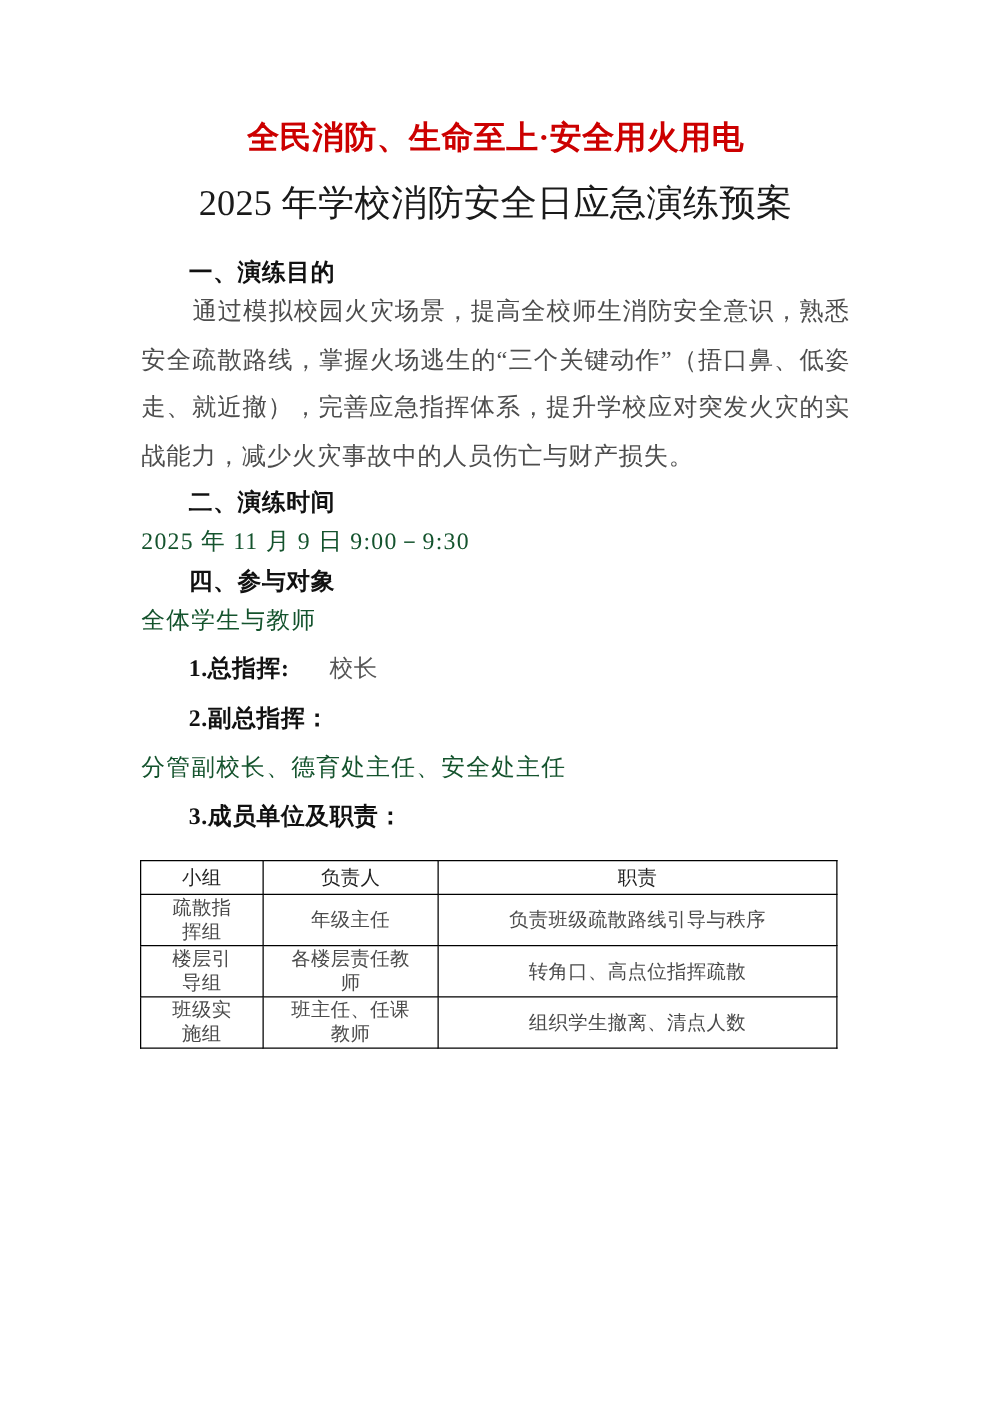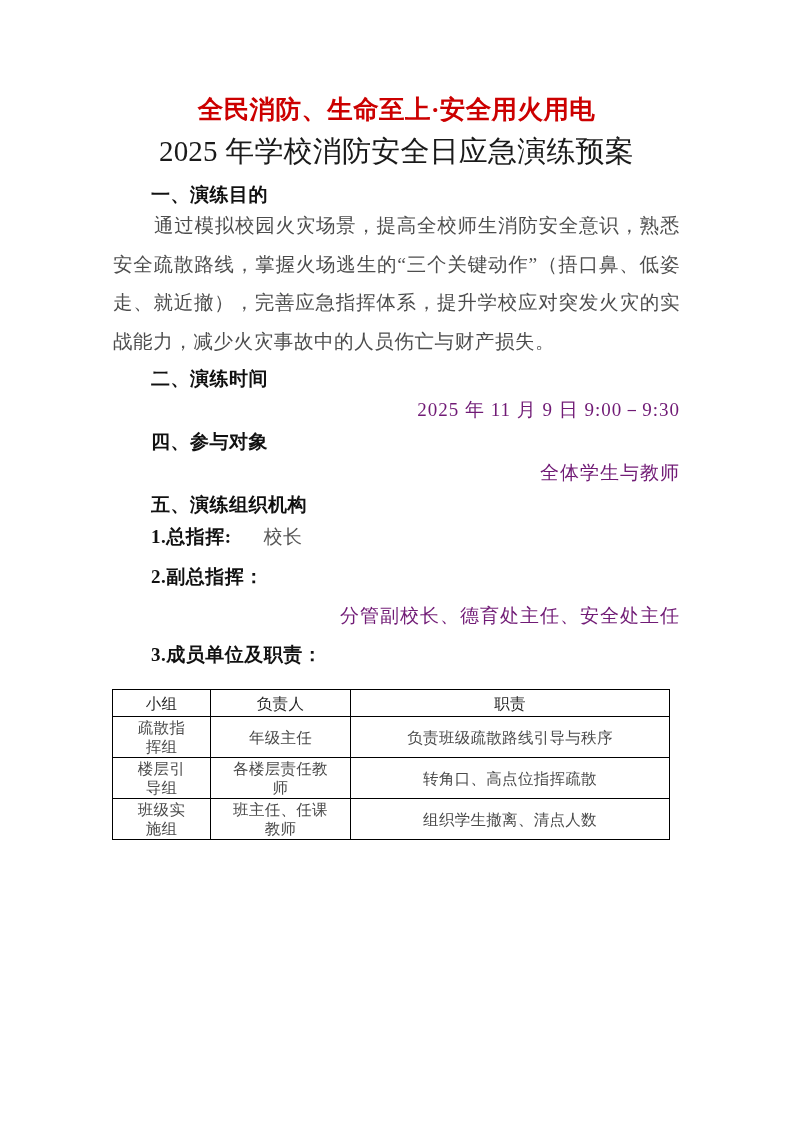--- a/index.html
+++ b/index.html
@@ -36,21 +36,21 @@
     text-align: center;
     font-family: "Liberation Serif", "DejaVu Serif", serif;
     font-weight: bold;
     font-size: 25.5px;
     line-height: 34px;
     letter-spacing: 0.4px;
     color: #cc0000;
     white-space: nowrap;
   }
   .title-black {
-    margin: 0;
+    margin: 12px;
     padding-top: 5px;
     text-align: center;
     font-family: "Liberation Serif", "DejaVu Serif", serif;
     font-weight: normal;
     font-size: 29px;
     line-height: 38px;
     letter-spacing: 0.2px;
     color: #1a1a1a;
     white-space: nowrap;
   }
@@ -78,23 +78,22 @@
     text-justify: inter-ideograph;
     letter-spacing: 0.6px;
   }
   .p-body.indent2 { text-indent: 41px; }
 
   .p-plain {
     margin: 0;
     font-family: "Liberation Serif", "DejaVu Serif", serif;
     font-size: 19px;
     line-height: 38px;
-    color: #701a75;
+    color: #14532d;
     letter-spacing: 1px;
-    text-align: right;
   }
 
   .p-num {
     margin: 0;
     font-family: "Liberation Serif", "DejaVu Serif", serif;
     font-size: 19px;
     line-height: 40px;
     color: #1a1a1a;
     text-indent: 38px;
     letter-spacing: 0.5px;
@@ -165,21 +164,20 @@
 
   <div class="gap-s"></div>
 
   <h3 class="h-sec">二、演练时间</h3>
   <p class="p-plain">2025 年 11 月 9 日 9:00－9:30</p>
 
 
   <h3 class="h-sec">四、参与对象</h3>
   <p class="p-plain">全体学生与教师</p>
 
-  <h3 class="h-sec">五、演练组织机构</h3>
 
   <p class="p-num">
     <span class="strong">1.总指挥:</span><span class="soft">校长</span>
   </p>
 
   <p class="p-num">
     <span class="strong">2.副总指挥：</span>
   </p>
 
   <p class="p-plain">分管副校长、德育处主任、安全处主任</p>

